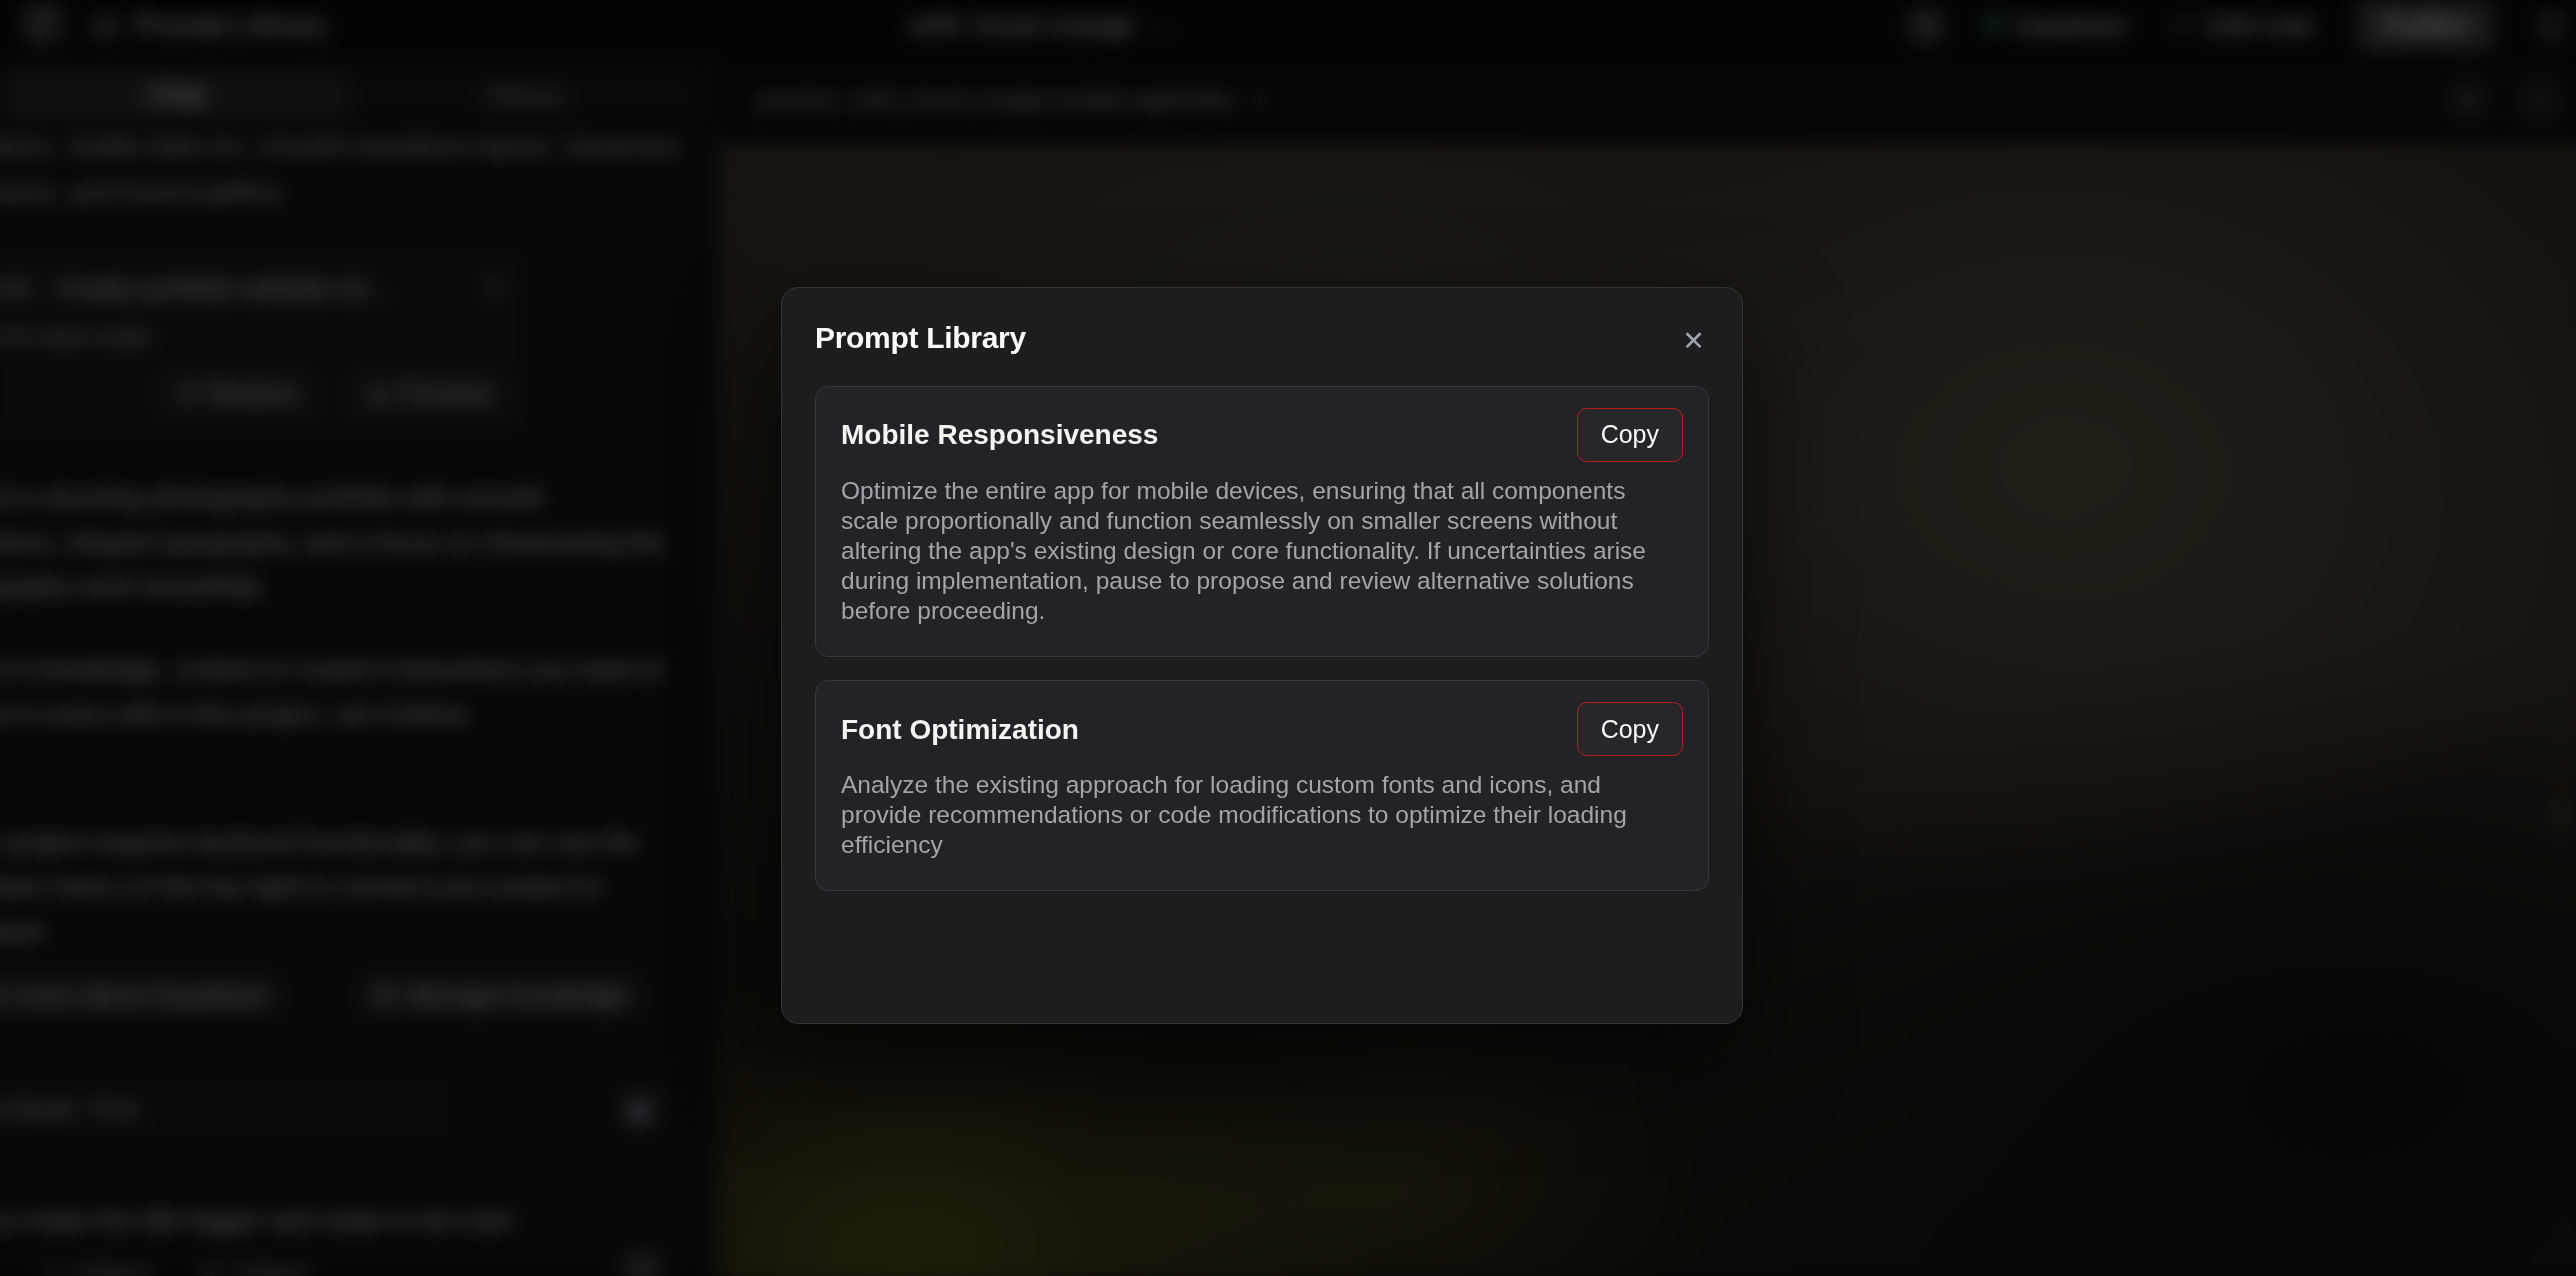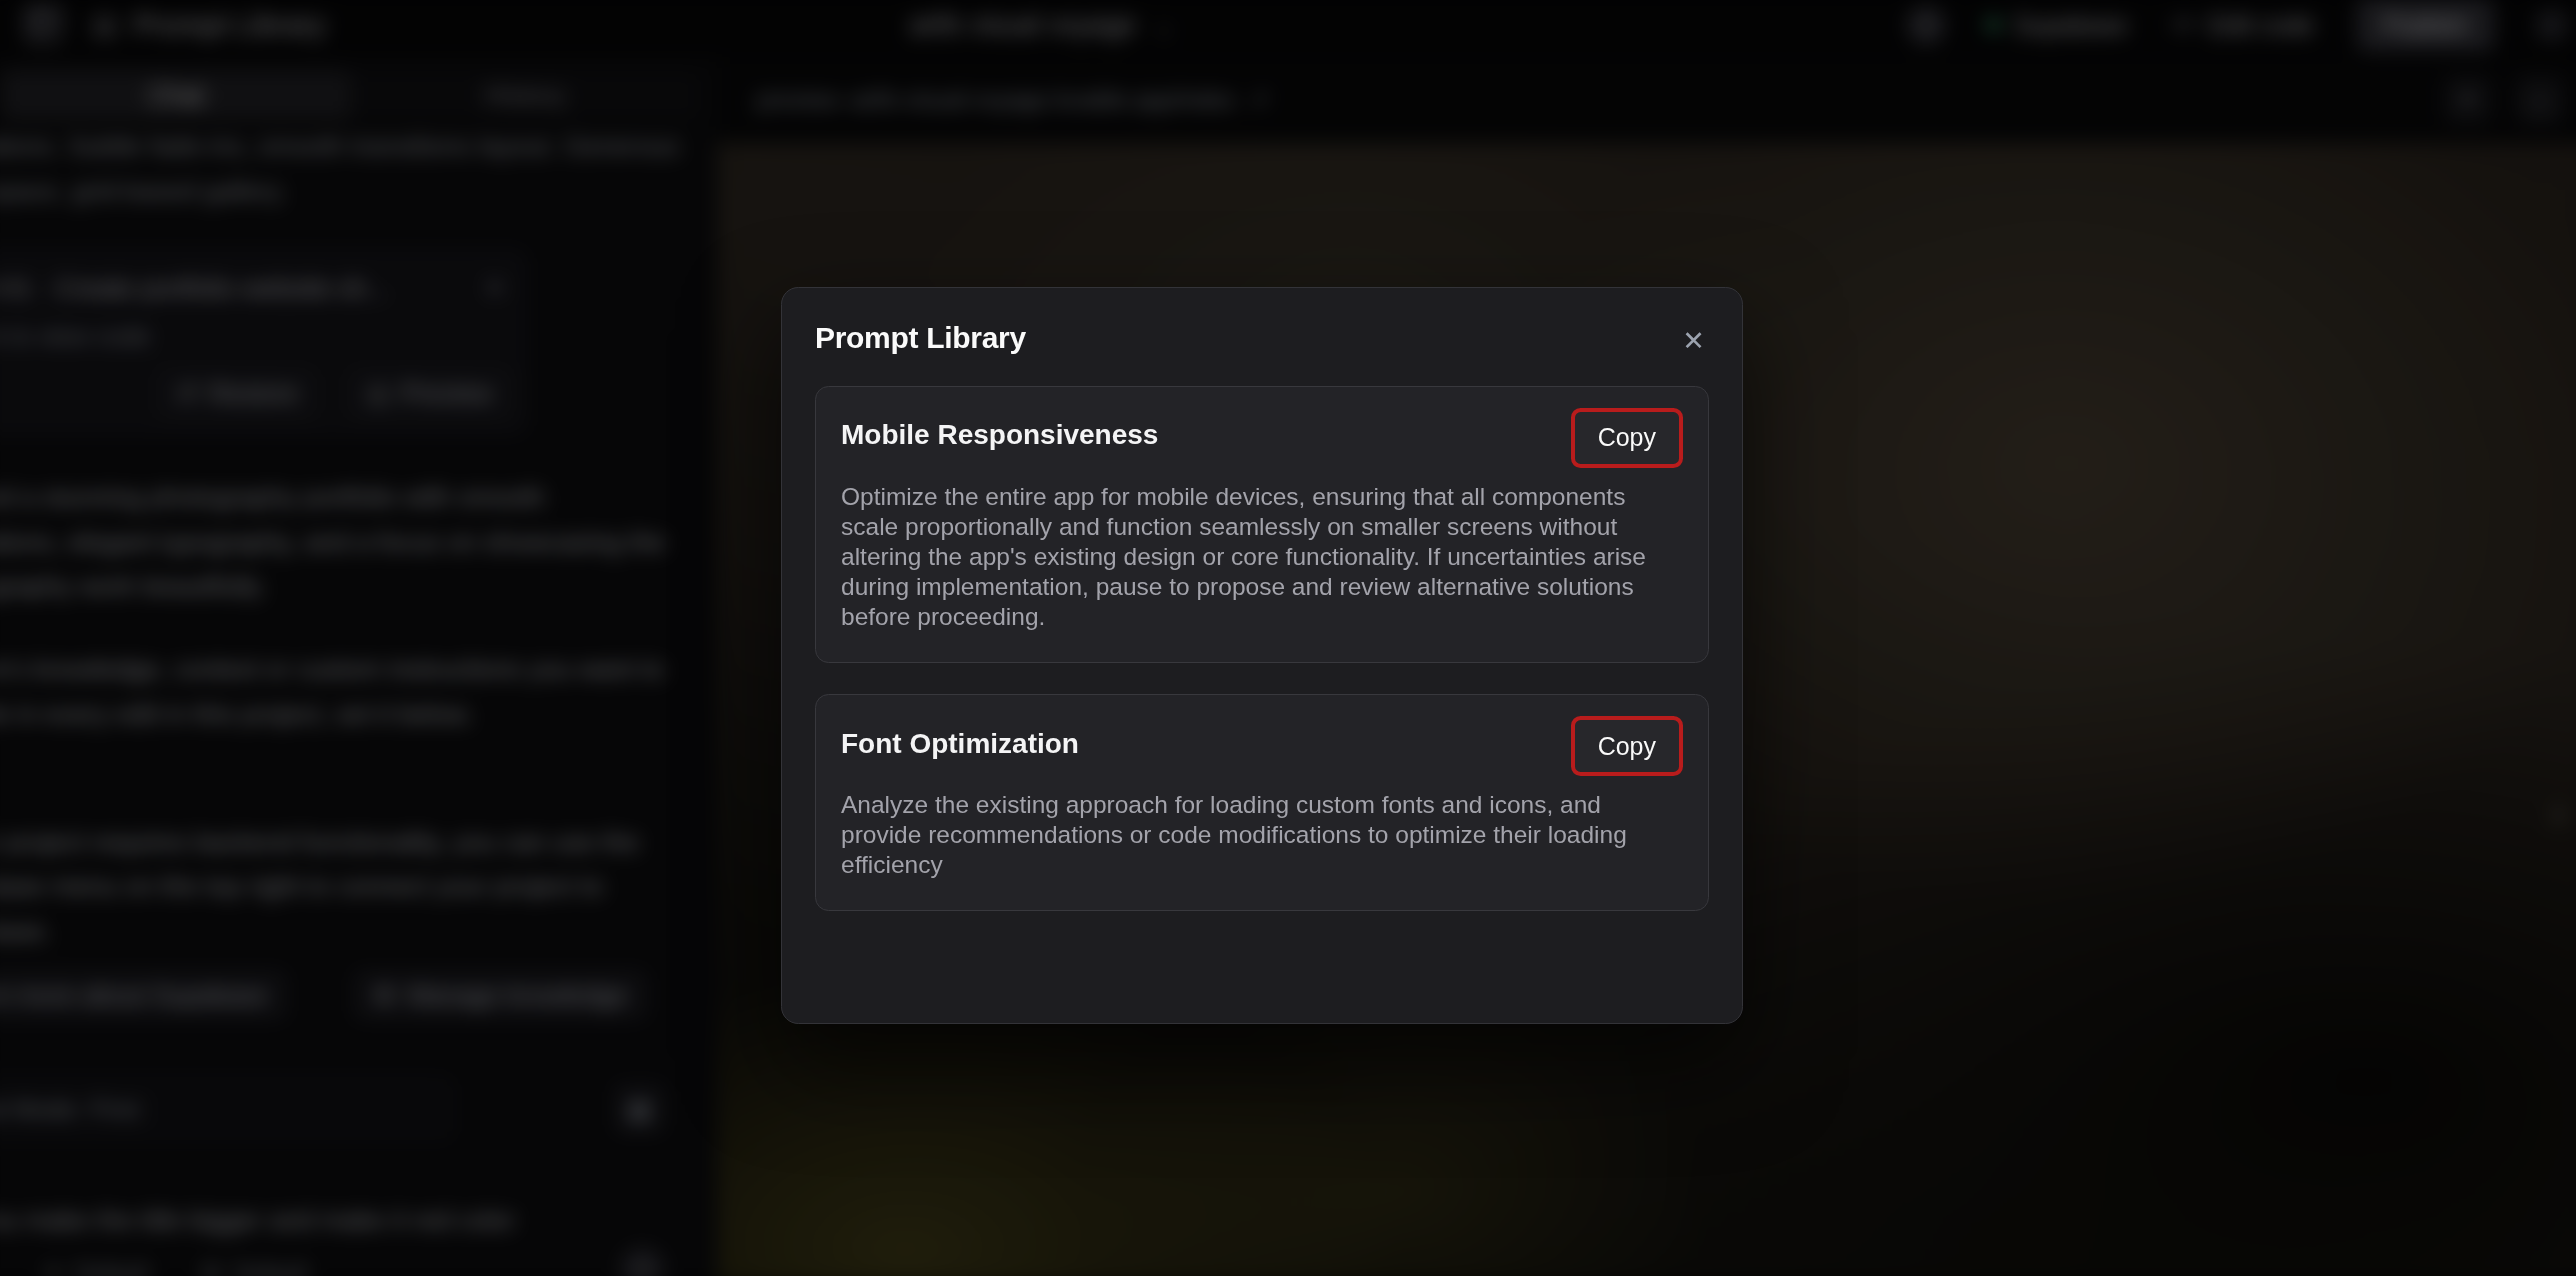--- a/index.html
+++ b/index.html
@@ -56,25 +56,25 @@
       linear-gradient(195deg,#2b251d 0%,#2f2921 35%,#27221b 55%,#171510 76%,#0b0b08 100%);}
   .handle{position:absolute;right:13.5px;top:628px;width:39px;height:67px;display:flex;align-items:center;justify-content:center;color:#d6d6da;opacity:.55;font-size:42px;}
 
   
   .overlay{position:absolute;inset:0;background:rgba(0,0,0,.52);}
   .modal{position:absolute;left:781px;top:287px;width:962px;height:737px;background:#1d1d20;border:1px solid #333338;border-radius:17.3px;box-shadow:0 39px 96px rgba(0,0,0,.65);padding:31px 33px 0 33px;overflow:hidden;}
   .m-head h2{margin:1.9px 0 0 0;font-size:30px;font-weight:600;letter-spacing:-0.3px;color:#fafafa;}
   .m-close{position:absolute;top:33px;right:29px;width:39px;height:39px;background:none;border:none;color:#9ca3af;font-size:27px;cursor:pointer;padding:0;}
   .m-search{margin-top:33px;width:100%;height:69px;background:#222225;border:1px solid #3f3f46;border-radius:11.6px;padding:0 27px;font-size:26px;color:#e4e4e7;outline:none;display:block;}
   .m-search::placeholder{color:#9ca3af;}
-  .m-list{margin-top:31px;height:534px;overflow:hidden;display:flex;flex-direction:column;gap:31px;}
+  .m-list{margin-top:31px;height:534px;overflow:hidden;display:flex;flex-direction:column;gap:23px;}
   .p-card{flex:none;background:#232327;border:1px solid #38383d;border-radius:13.5px;padding:21px 25px;}
   .p-head{display:flex;align-items:flex-start;justify-content:space-between;}
   .p-title{font-size:28px;font-weight:600;color:#f4f4f5;padding-top:11.6px;}
-  .p-copy{background:rgba(255,255,255,.02);border:4px solid #b91c1c;border-radius:9.6px;color:#fafafa;font-size:25px;padding:11.6px 23px;cursor:pointer;}
+  .p-copy{background:rgba(255,255,255,.02);border:1px solid #b91c1c;border-radius:9.6px;color:#fafafa;font-size:25px;padding:11.6px 23px;cursor:pointer;}
   .p-desc{margin:13.5px 0 9.6px 0;font-size:24.5px;line-height:30px;color:#a3a3ab;max-width:857px;}
 </style>
 </head>
 <body>
 
 <div class="stage">
 
   <div class="app">
 
     <header class="topbar">

